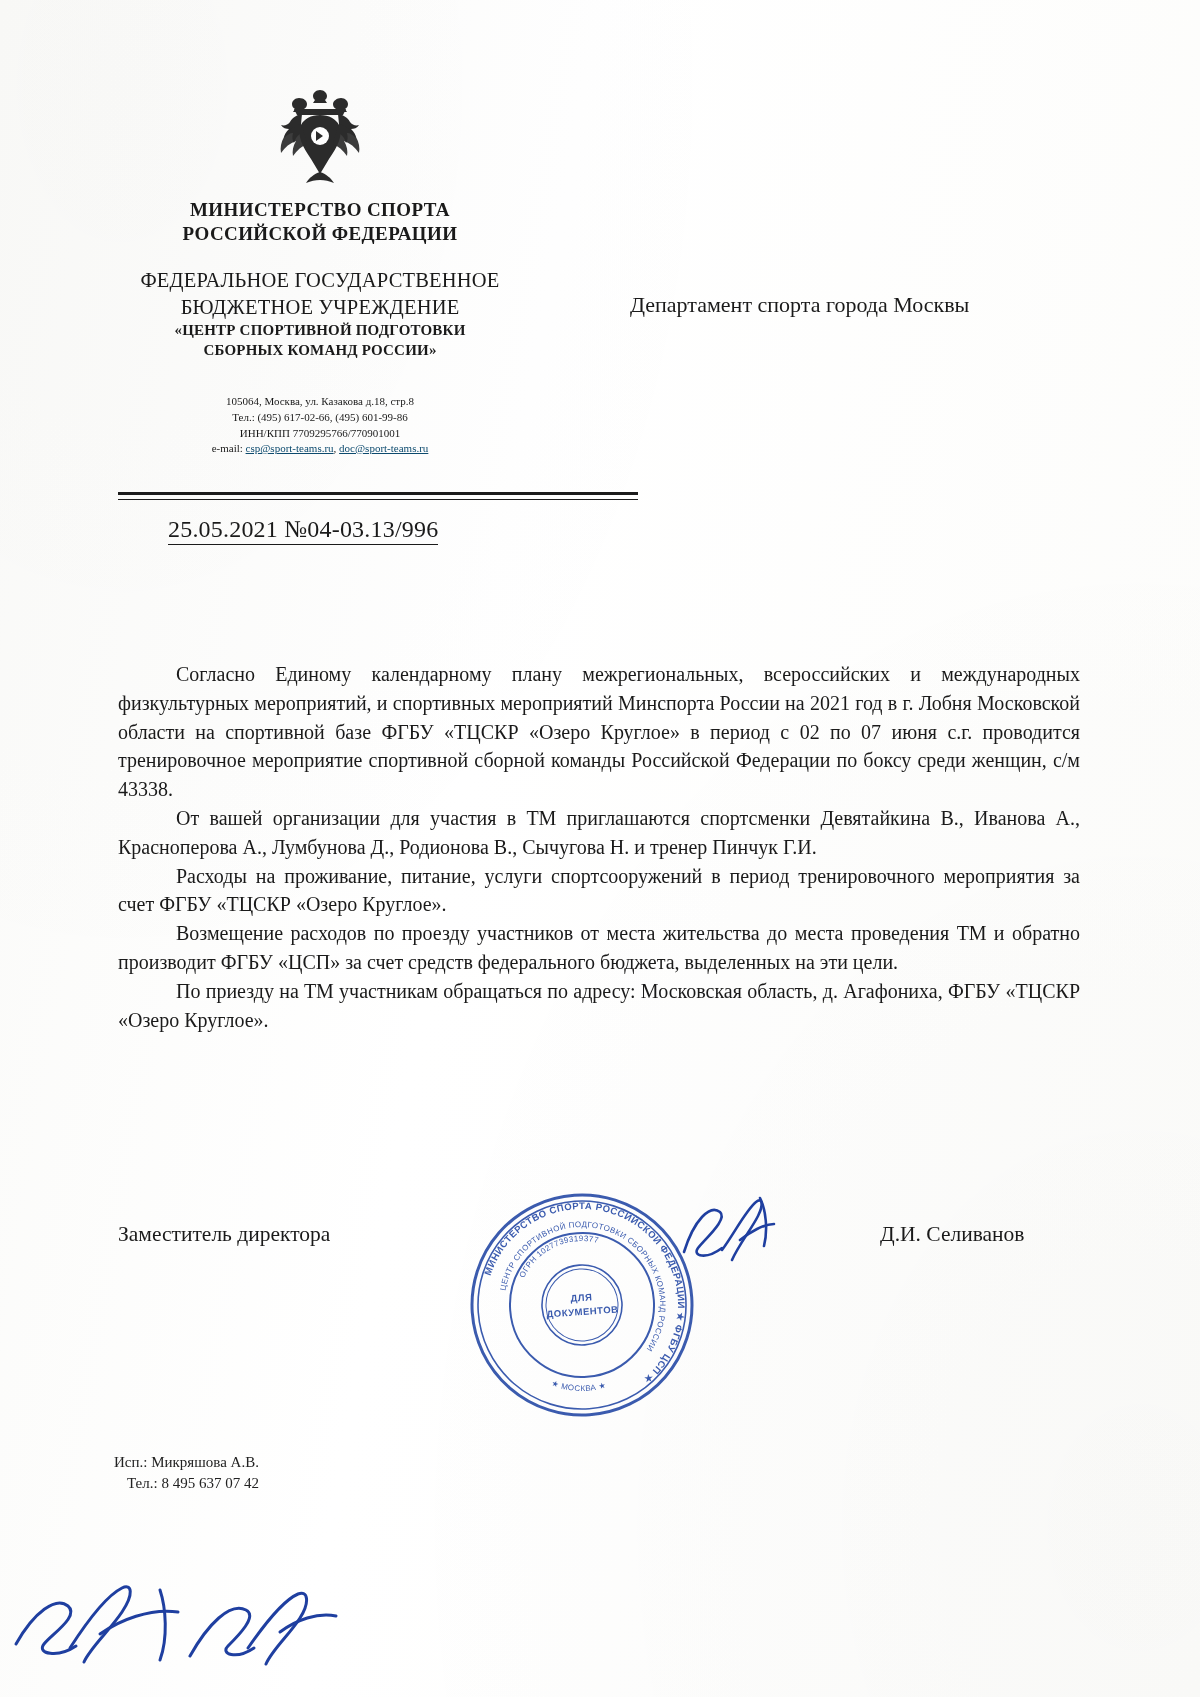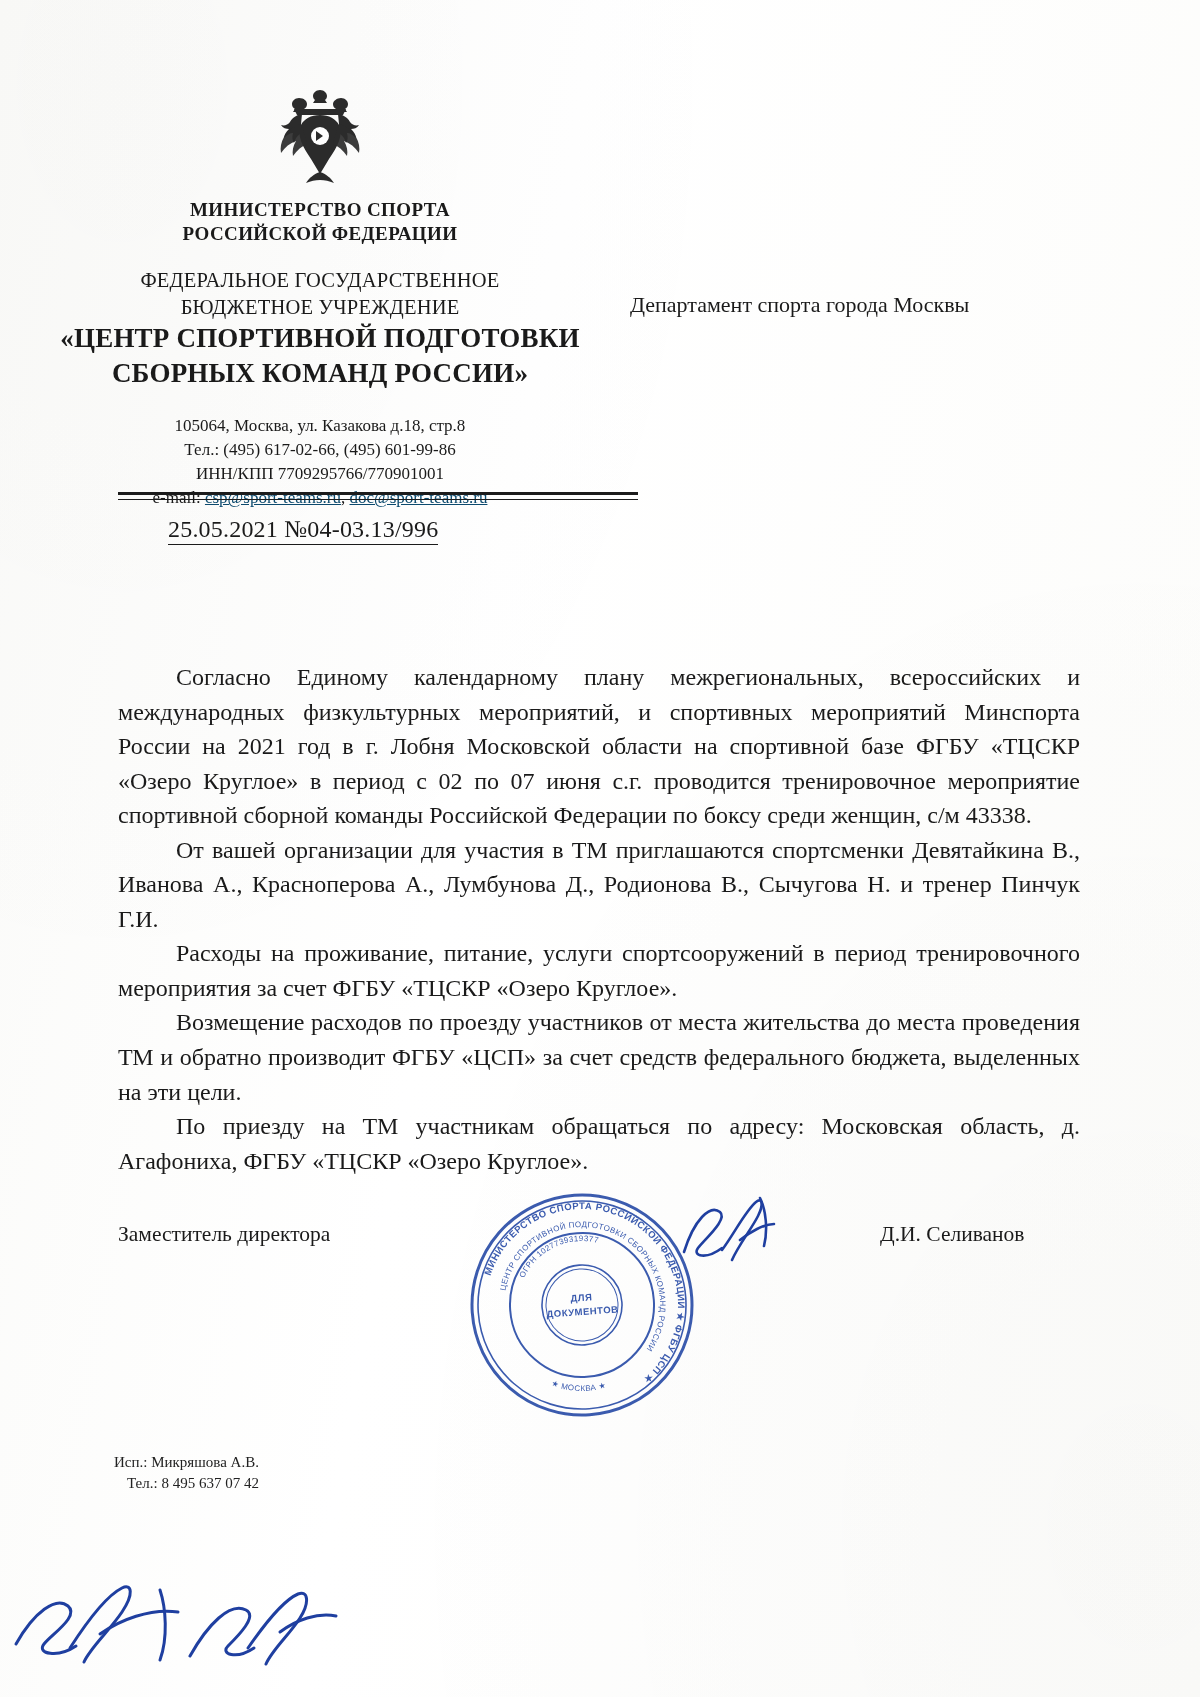--- a/index.html
+++ b/index.html
@@ -56,25 +56,25 @@
     margin-top: 20px;
     font-size: 20.5px;
     line-height: 1.32;
     letter-spacing: 0.2px;
   }
   .org-line-1, .org-line-2 {
     font-weight: normal;
   }
   .org-line-3, .org-line-4 {
     font-weight: bold;
-    font-size: 27px;
+    font-size: 15px;
   }
   .contacts {
-    margin-top: 22px;
-    font-size: 17px;
+    margin-top: 34px;
+    font-size: 11px;
     line-height: 1.42;
   }
   .contacts a {
     color: #0c4a6e;
     text-decoration: underline;
   }
   .rule {
     position: absolute;
     left: 118px;
     top: 492px;
@@ -108,21 +108,21 @@
     font-size: 22px;
     line-height: 1.35;
   }
 
   
   .body {
     position: absolute;
     left: 118px;
     top: 660px;
     width: 962px;
-    font-size: 24px;
+    font-size: 20px;
     line-height: 1.44;
     text-align: justify;
   }
   .body p {
     margin: 0;
     text-indent: 58px;
   }
 
   
   .sig-left {

